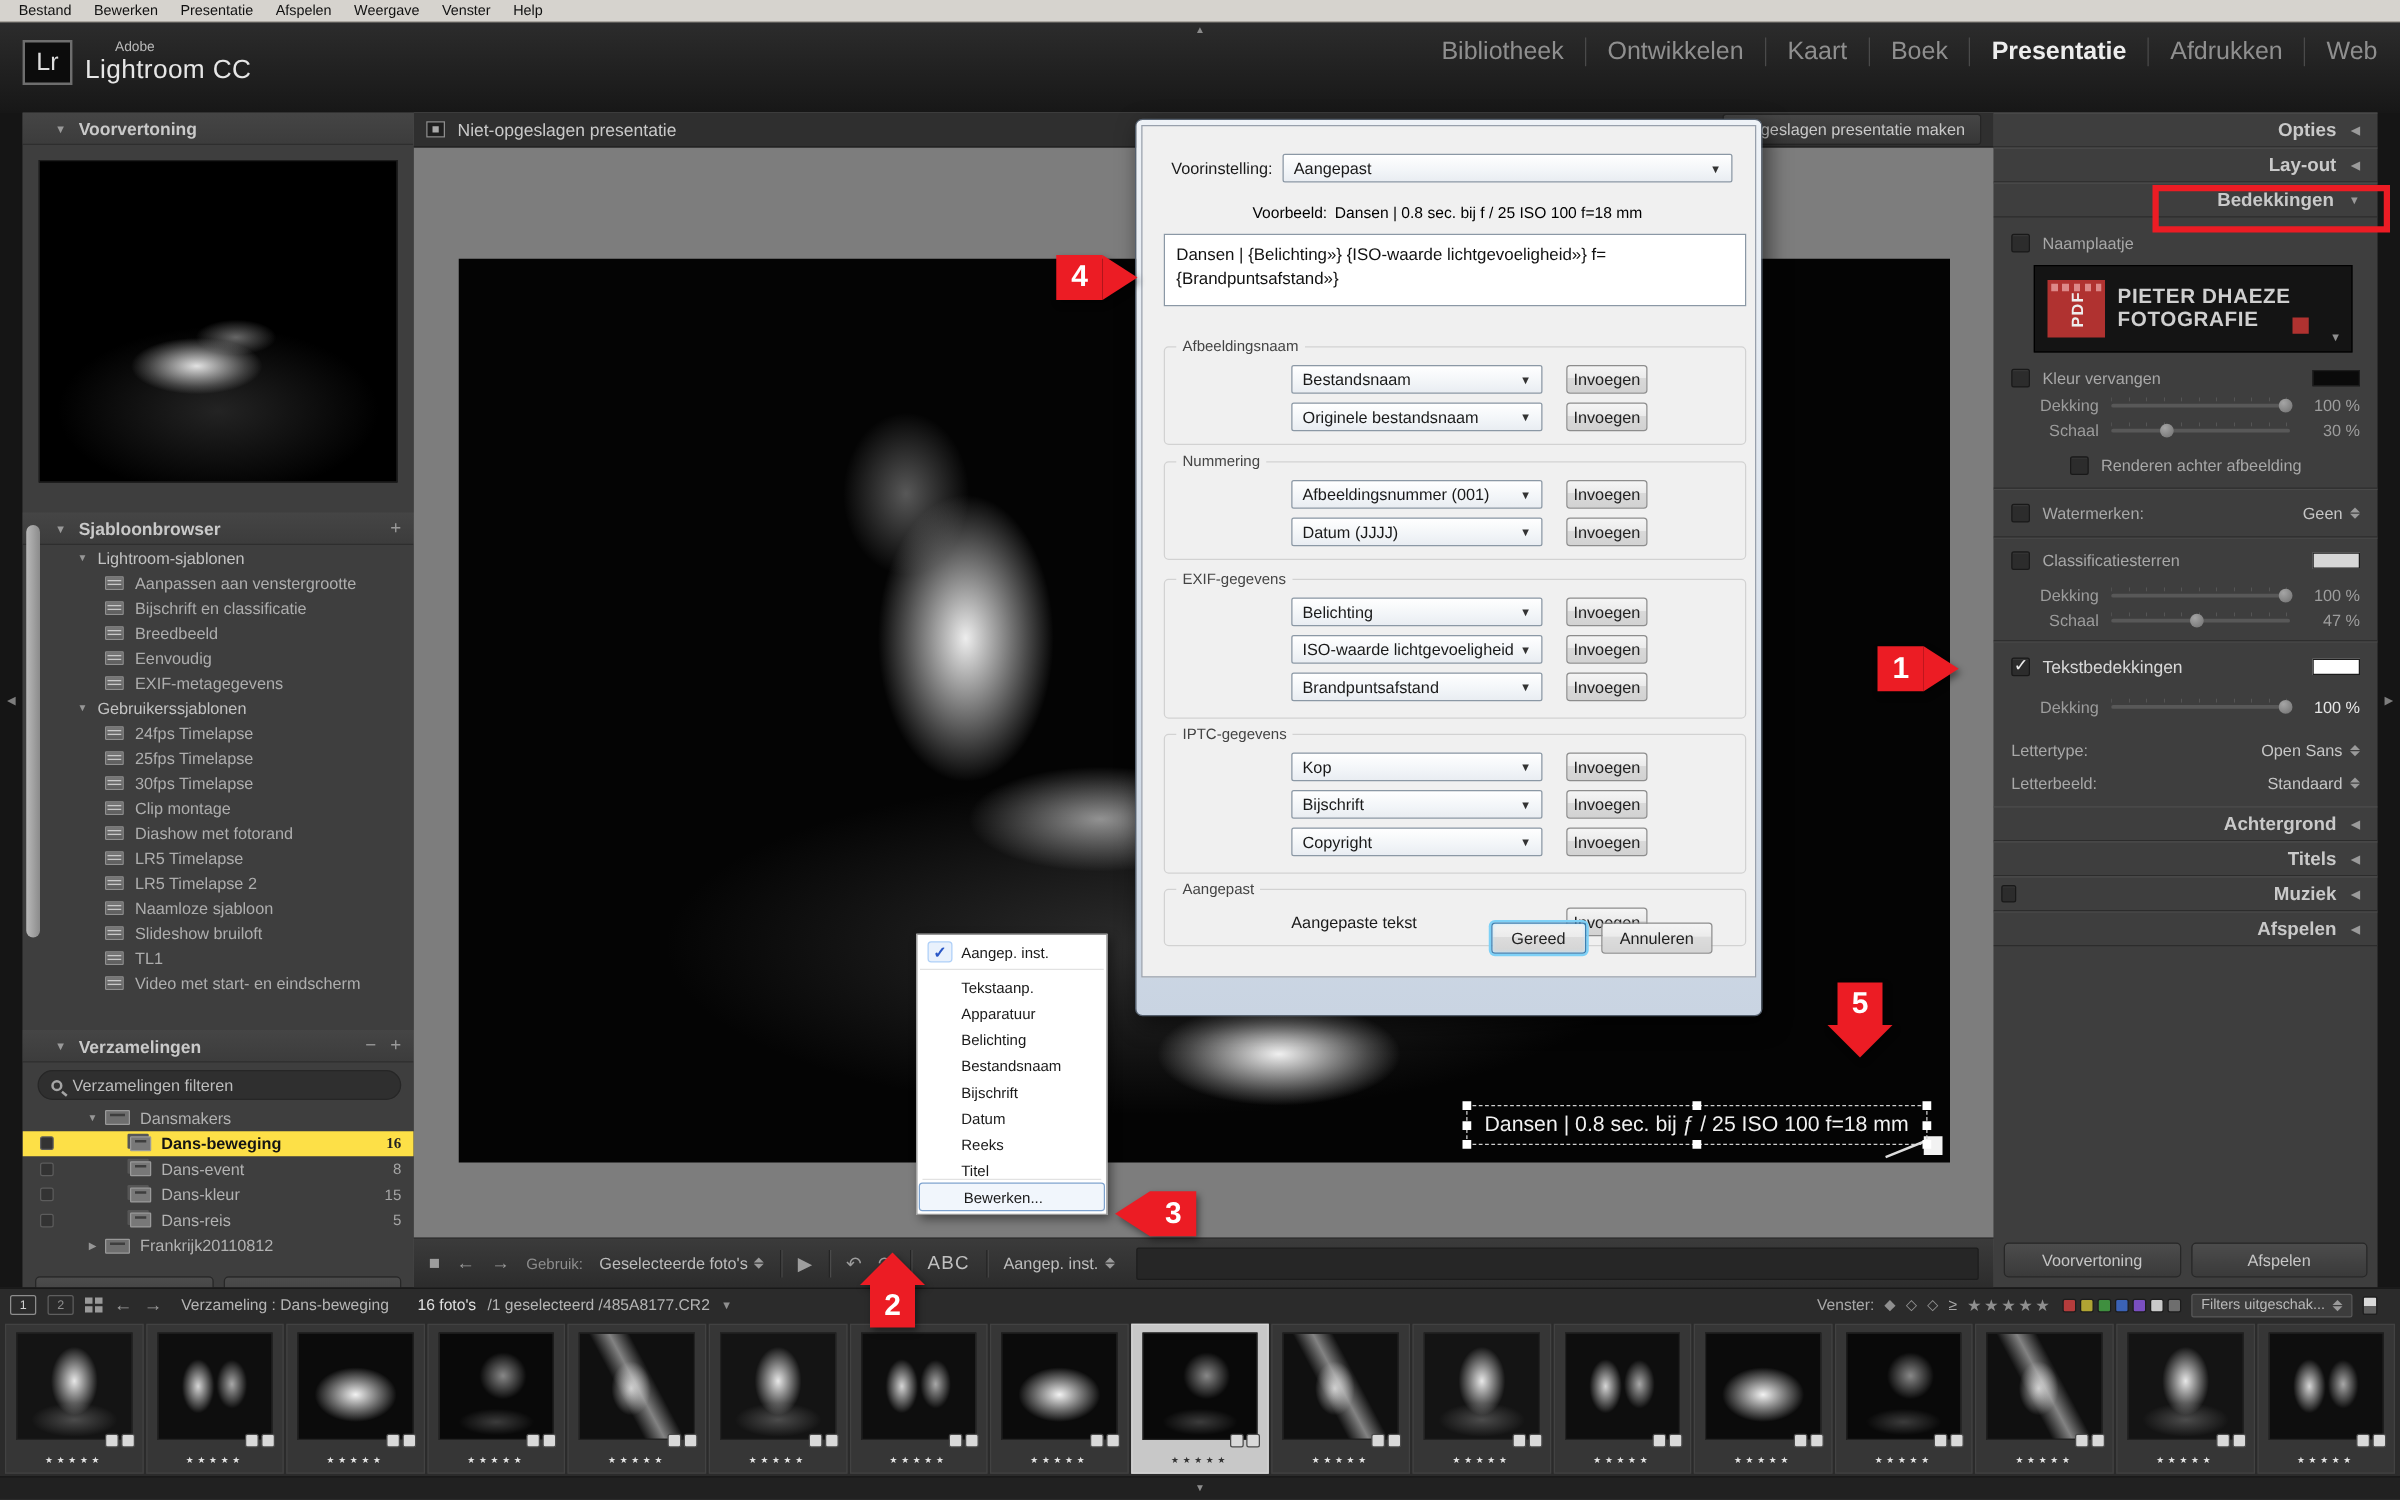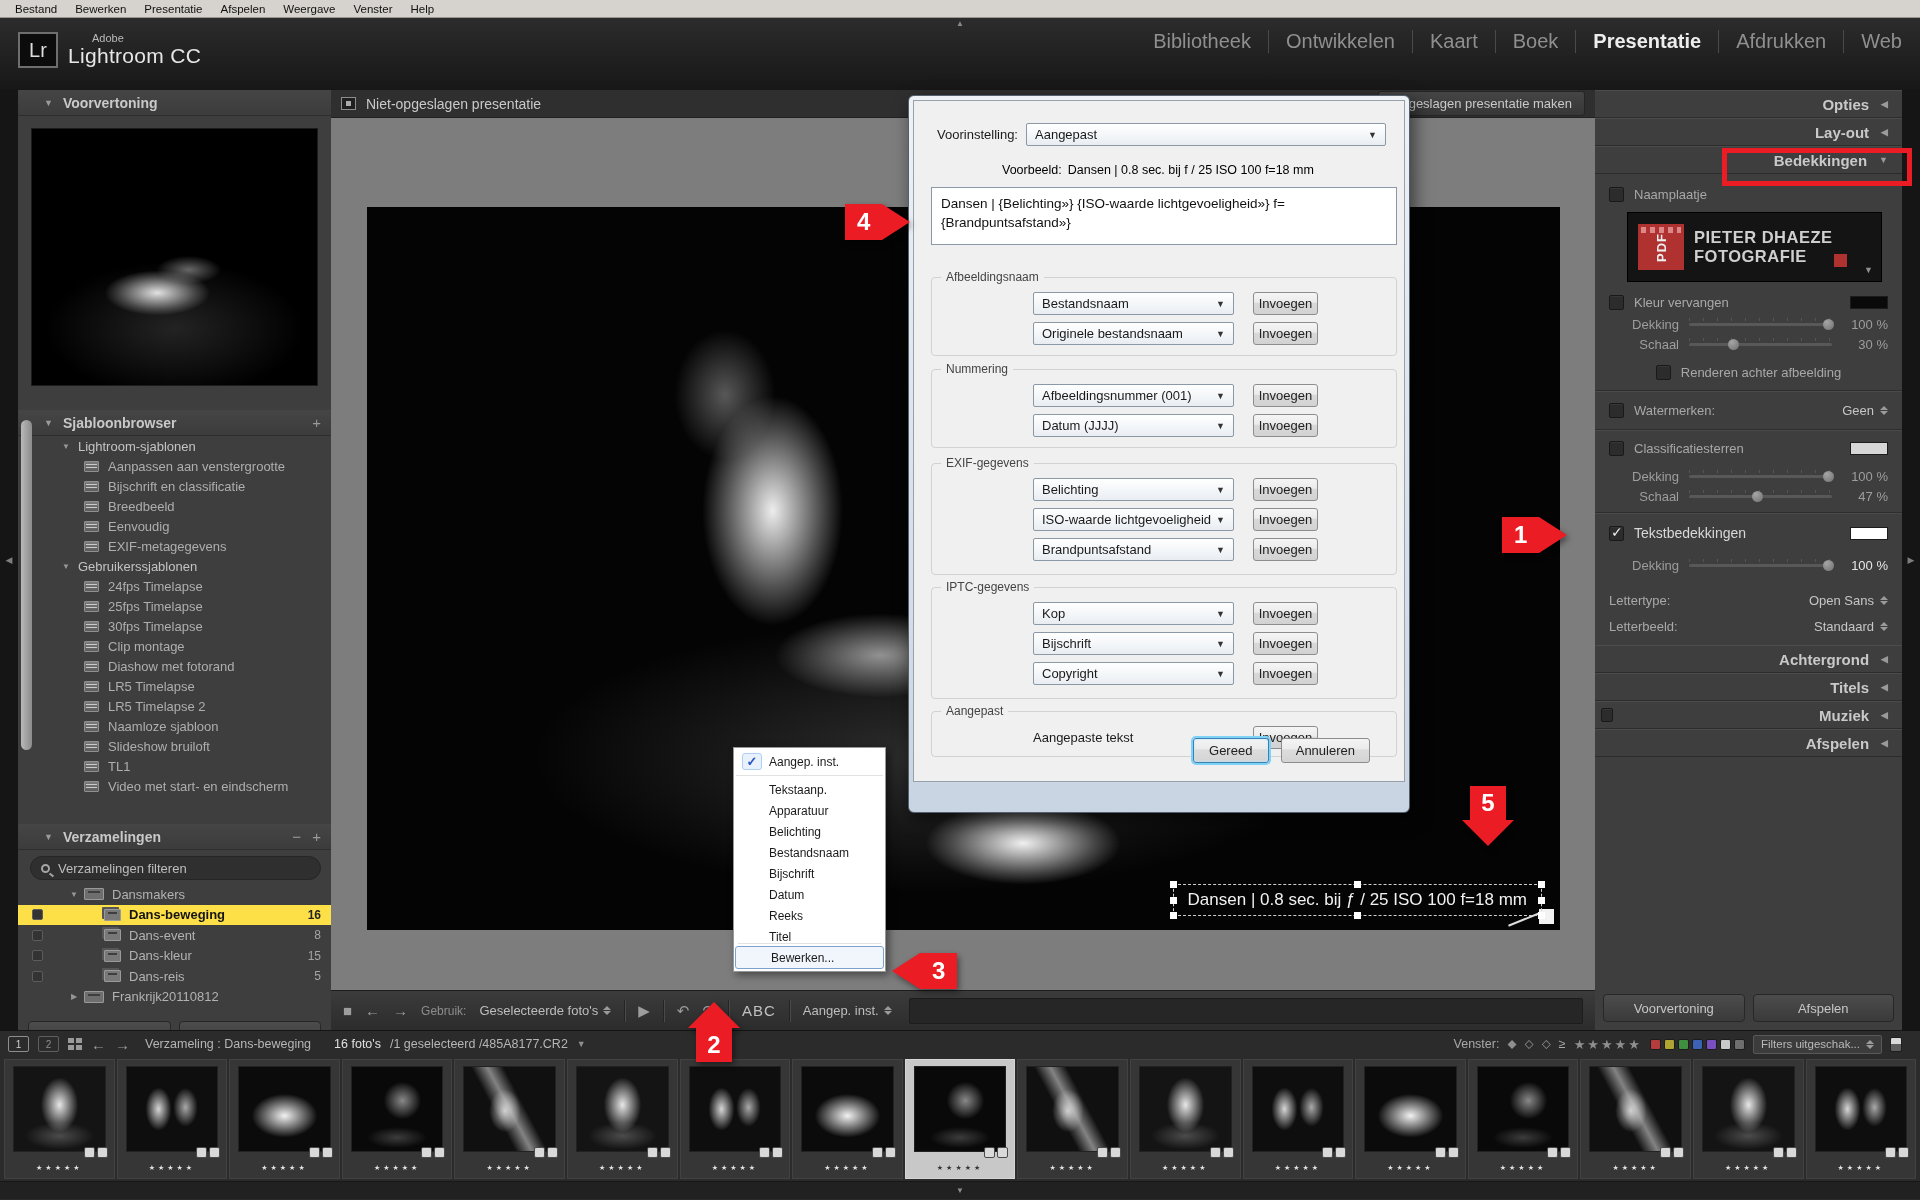--- a/index.html
+++ b/index.html
@@ -52,21 +52,21 @@
   .c-row{height:20.5px;display:flex;align-items:center;font-size:13px;color:#b2b2b2;position:relative;padding-right:10px;}
   .c-row .tri{width:12px;text-align:center;font-size:8px;color:#969696;margin-left:50px;}
   .c-row.child .tri{margin-left:50px;visibility:hidden;}
   .c-row .cbx{position:absolute;left:14px;width:11px;height:11px;border:1px solid #5c5c5c;border-radius:2px;background:#333;}
   .c-row .cbx{display:none;} .c-row.child .cbx{display:block;}
   .set-icon{width:20px;height:12px;border:1px solid #999;background:#6e6e6e;border-radius:1px;margin:0 8px 0 4px;position:relative;}
   .set-icon::after{content:"";position:absolute;left:3px;right:3px;top:2px;height:2px;background:#3e3e3e;}
   .col-icon{width:17px;height:12px;border:1px solid #9a9a9a;background:#787878;border-radius:1px;margin:0 8px 0 24px;box-shadow:-2px -2px 0 #565656;}
   .c-row .cnt{margin-left:auto;font-size:12px;color:#a5a5a5;}
   .c-row.selected{background:#fde047;color:#141414;font-weight:bold;}
-  .c-row.selected .cnt{color:#222;}
+  .c-row.selected .cnt{color:#222;font-family:Liberation Serif, serif;}
   .lp-buttons{display:flex;gap:8px;margin:14px 10px 0 10px;}
   .dark-btn{flex:1;height:28px;background:linear-gradient(#4c4c4c,#3a3a3a);border:1px solid #272727;border-radius:4px;color:#c6c6c6;font-size:13px;display:flex;align-items:center;justify-content:center;cursor:pointer;}
 
   
   .center{position:absolute;left:331px;top:90px;width:1264px;height:940px;background:#7d7d7d;}
   .c-header{position:absolute;top:0;left:0;right:0;height:28px;background:#2f2f2f;border-bottom:1px solid #212121;display:flex;align-items:center;padding:0 10px;gap:10px;}
   .c-title{font-size:14px;color:#c9c9c9;}
   .slide-ico{width:15px;height:13px;border:1px solid #8e8e8e;background:#1f1f1f;position:relative;}
   .slide-ico::after{content:"";position:absolute;left:4px;top:3px;width:5px;height:5px;background:#aaa;}
   .c-header .spacer{flex:1;}

